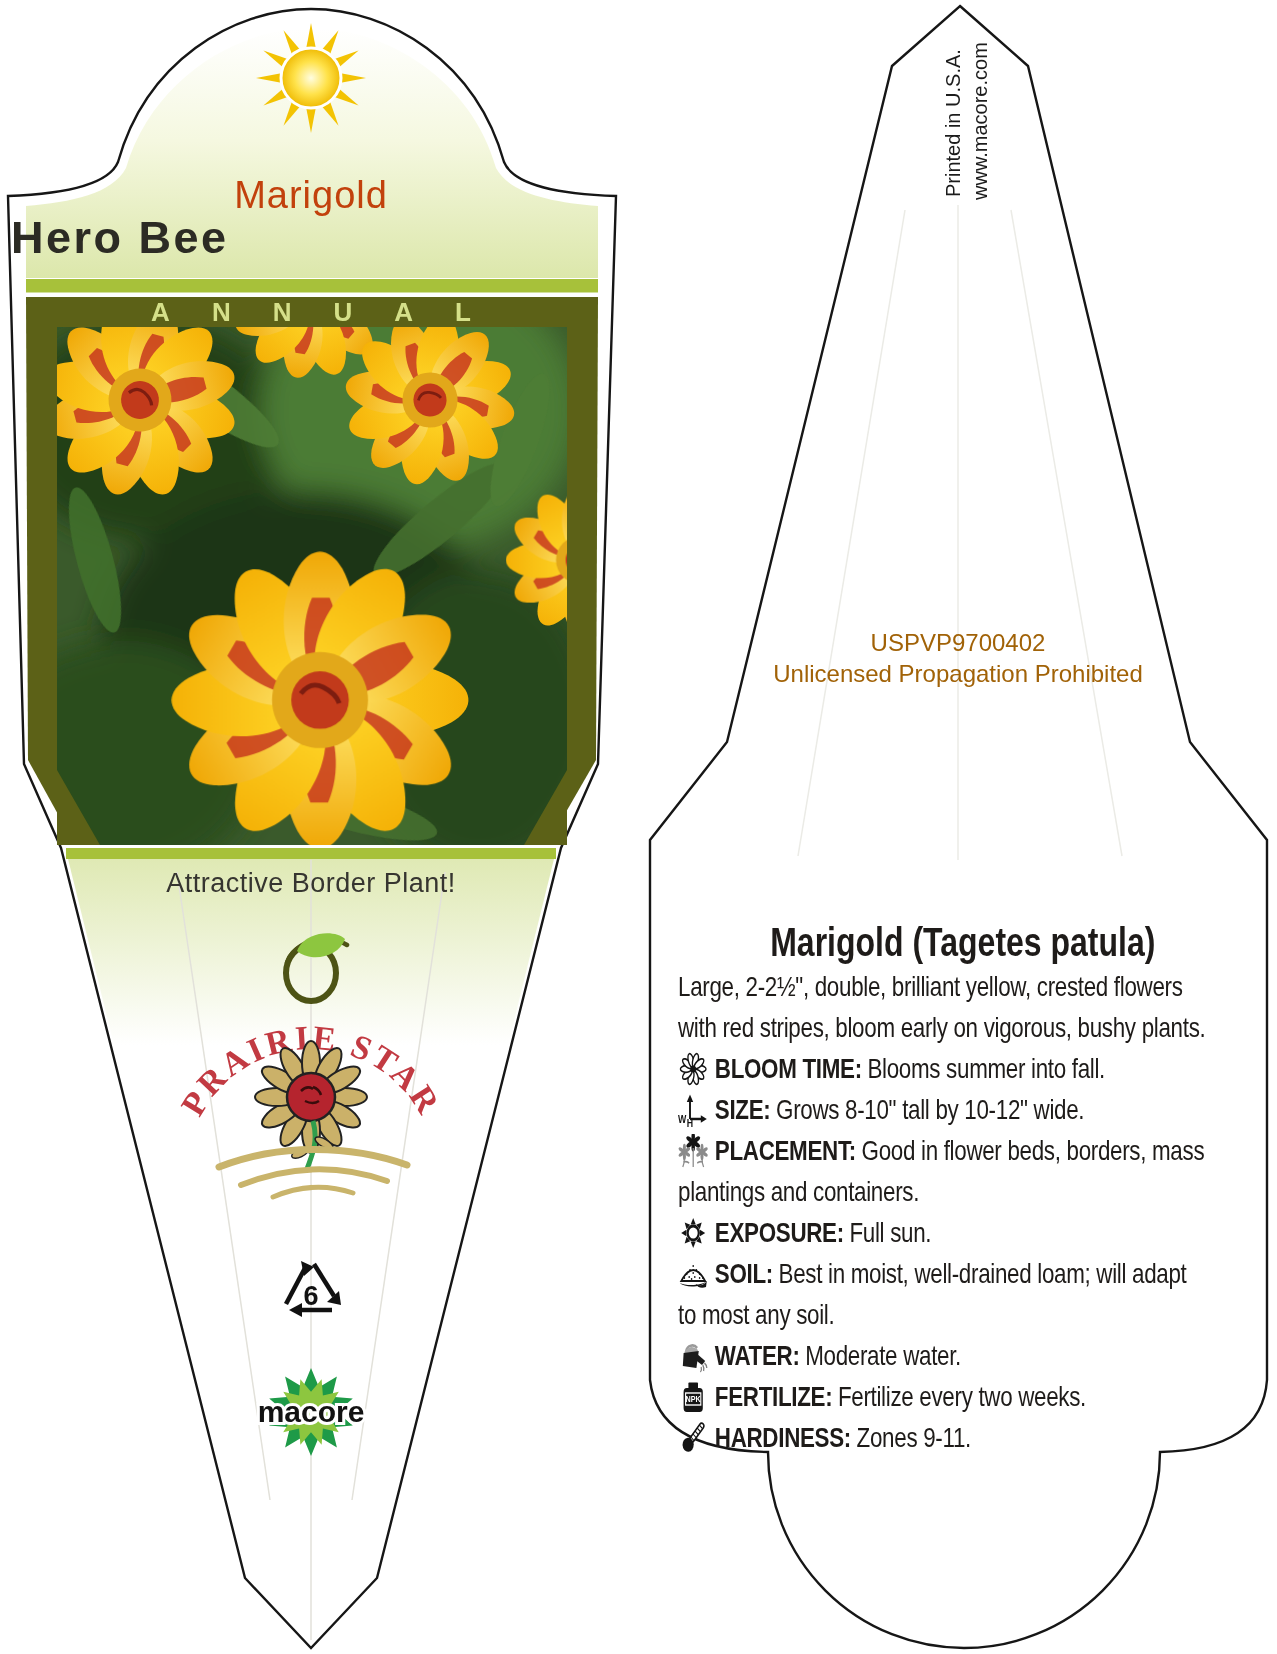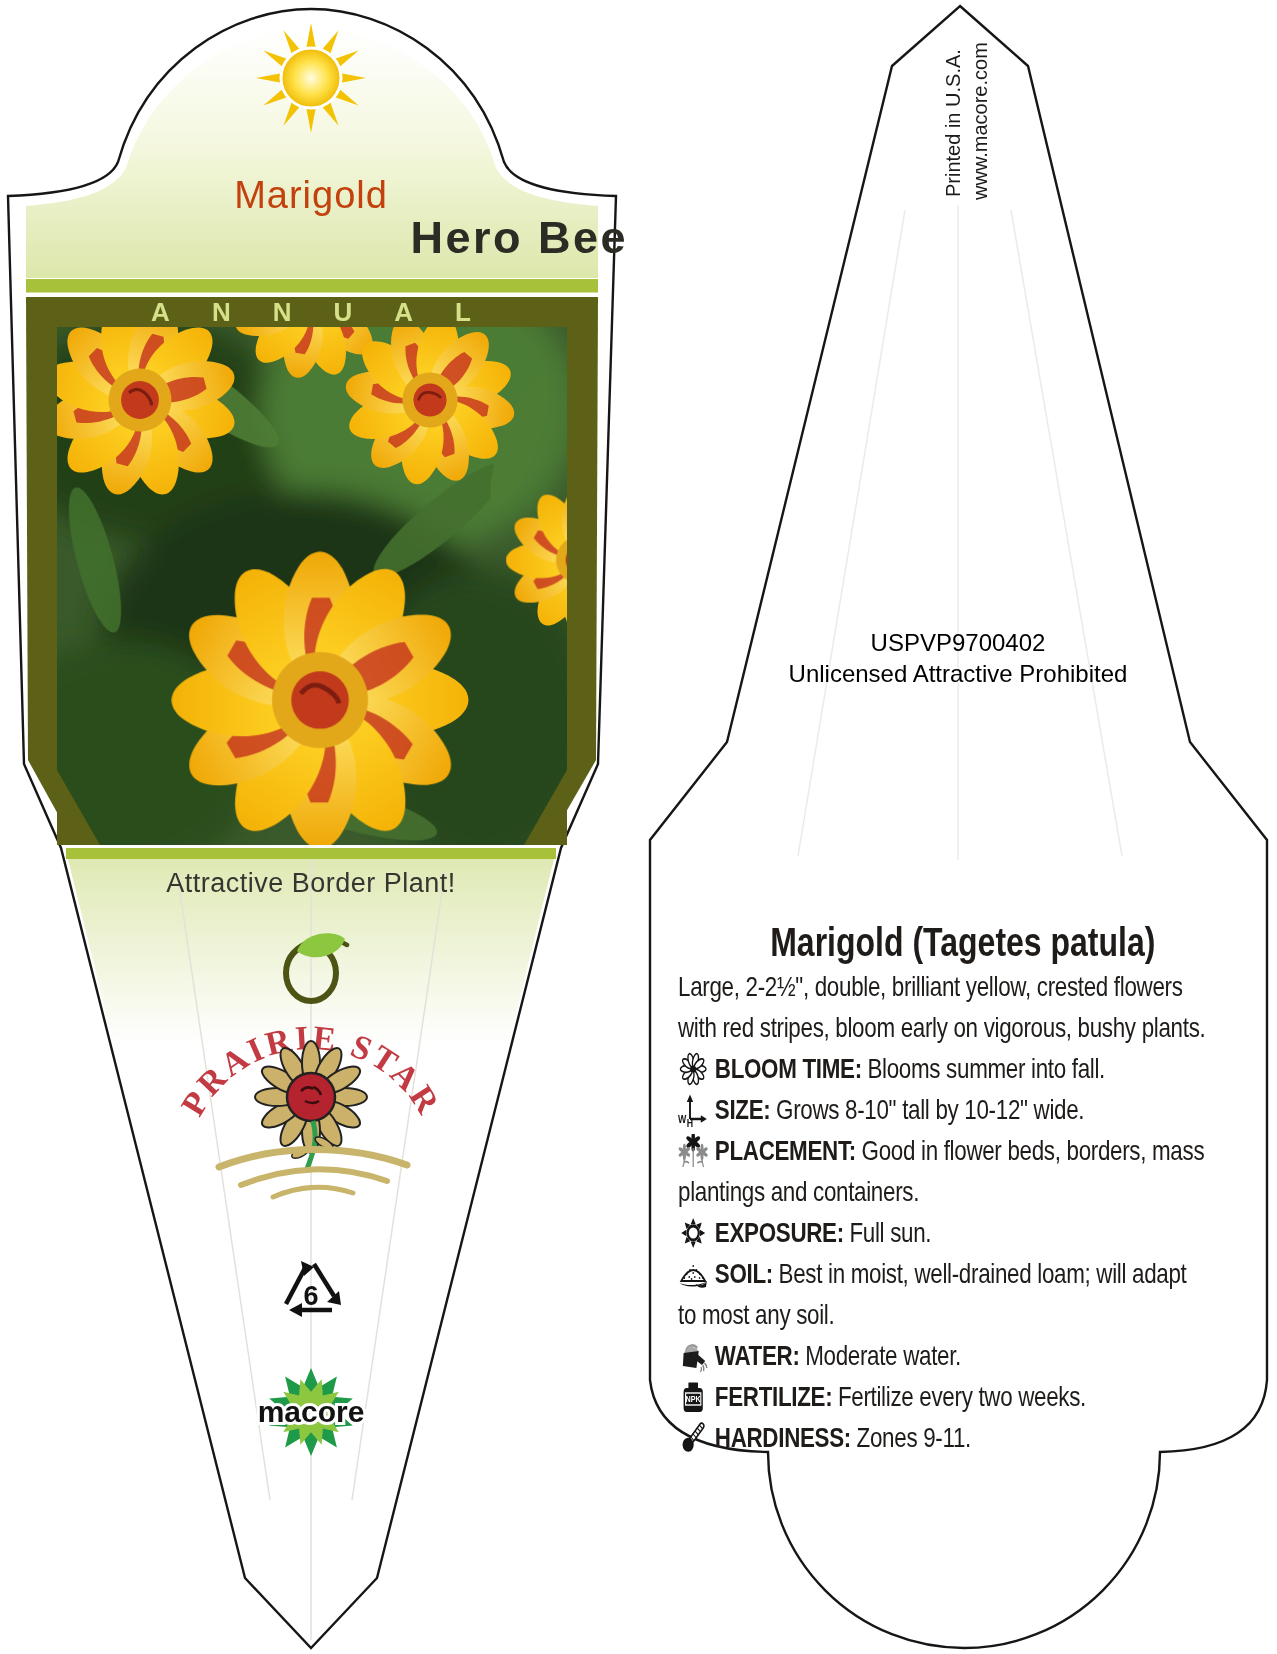--- a/index.html
+++ b/index.html
@@ -1,24 +1,24 @@
 <!DOCTYPE html>
 <html><head>
 <meta charset="utf-8">
 <style>
   html,body{margin:0;padding:0;background:#ffffff;}
   .canvas{position:relative;width:1277px;height:1654px;background:#ffffff;overflow:hidden;
           font-family:"Liberation Sans",sans-serif;}
   .canvas svg.base{position:absolute;left:0;top:0;}
   .ov{position:absolute;line-height:1;}
   .t-crop{left:11px;top:176px;width:600px;text-align:center;font-size:38px;color:#c2410c;letter-spacing:1px;}
-  .t-variety{left:28px;top:215px;width:600px;text-align:right;font-size:45px;font-weight:bold;color:#2c2b24;letter-spacing:2.5px;}
+  .t-variety{left:11px;top:215px;width:600px;text-align:left;font-size:45px;font-weight:bold;color:#2c2b24;letter-spacing:2.5px;}
   .t-annual{left:11px;top:299px;width:600px;text-align:center;font-size:26px;font-weight:bold;color:#d5e089;letter-spacing:42px;padding-left:42px;box-sizing:border-box;}
   .t-tagline{left:11px;top:870px;width:600px;text-align:center;font-size:27px;color:#363530;letter-spacing:.5px;}
-  .patent{left:658px;top:627px;width:600px;text-align:center;font-size:24px;line-height:31px;color:#000000;}
+  .patent{left:658px;top:627px;width:600px;text-align:center;font-size:24px;line-height:31px;color:#a16207;}
   .backtext{left:678px;top:920px;width:712px;transform:scaleX(.8);transform-origin:left top;color:#1e1b19;}
   .bt-heading{font-size:40px;font-weight:bold;text-align:center;line-height:44px;margin-bottom:2px;letter-spacing:0;}
   .bt-line,.care-cont{font-size:28px;line-height:41px;letter-spacing:-0.4px;white-space:nowrap;}
   .care-line{display:flex;align-items:center;height:41px;white-space:nowrap;}
   .care-line .cicon{width:38px;height:34px;flex:0 0 38px;margin-right:8px;}
   .care-label{font-weight:bold;margin-right:7px;font-size:28px;letter-spacing:-0.4px;}
   .care-text{font-size:28px;letter-spacing:-0.4px;}
 </style>
 </head>
 <body>
@@ -217,21 +217,21 @@
   </g>
 </svg>
 
 <div class="ov t-crop">Marigold</div>
 <div class="ov t-variety">Hero Bee</div>
 <div class="ov t-annual">ANNUAL</div>
 <div class="ov t-tagline">Attractive Border Plant!</div>
 
 <div class="ov patent">
   <div>USPVP9700402</div>
-  <div>Unlicensed Attractive Prohibited</div>
+  <div>Unlicensed Propagation Prohibited</div>
 </div>
 
 <div class="ov backtext">
   <div class="bt-heading">Marigold (Tagetes patula)</div>
   <div class="bt-line">Large, 2-2½", double, brilliant yellow, crested flowers</div>
   <div class="bt-line">with red stripes, bloom early on vigorous, bushy plants.</div>
 
   <div class="care-line">
     <svg class="cicon" viewBox="0 0 38 34">
       <g fill="#ffffff" stroke="#141414" stroke-width="1.7">

